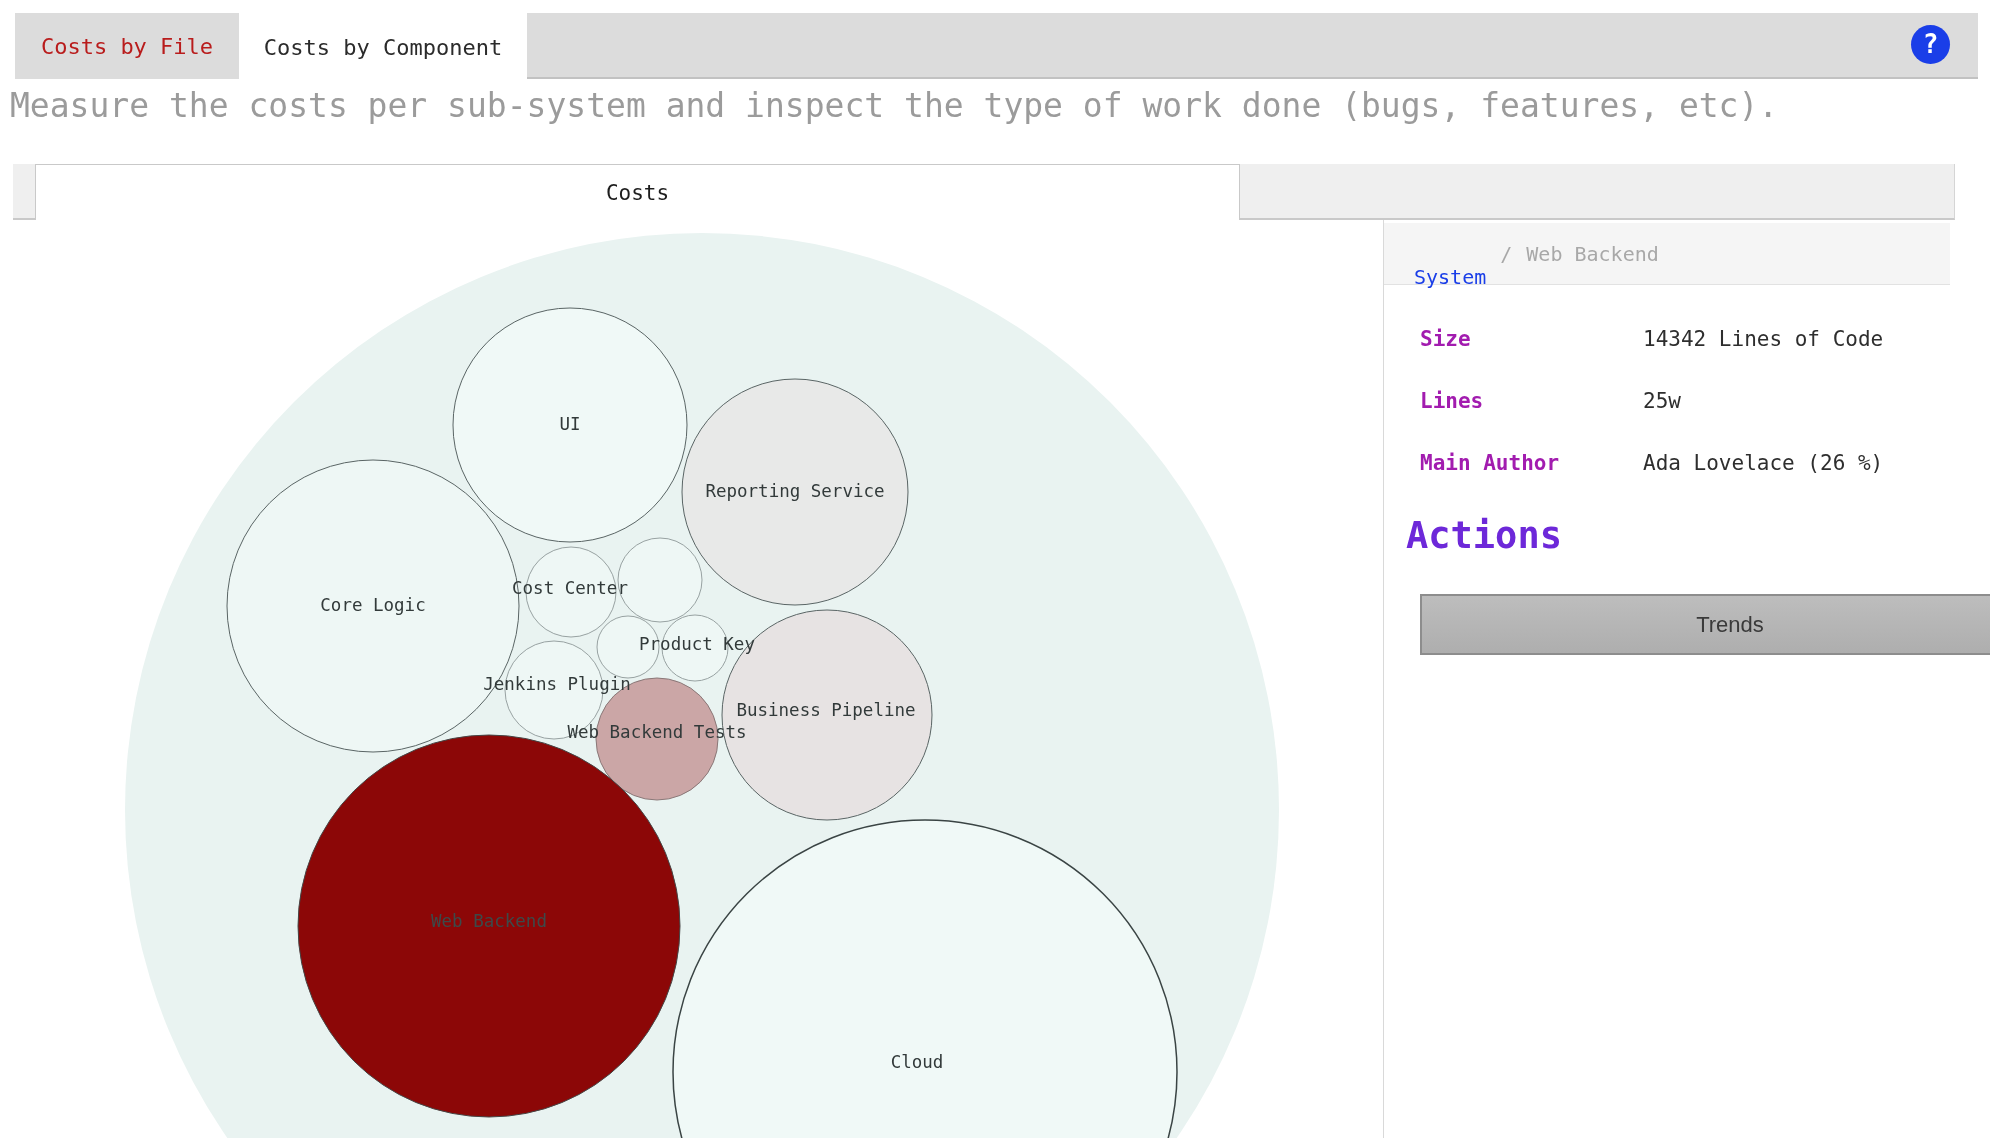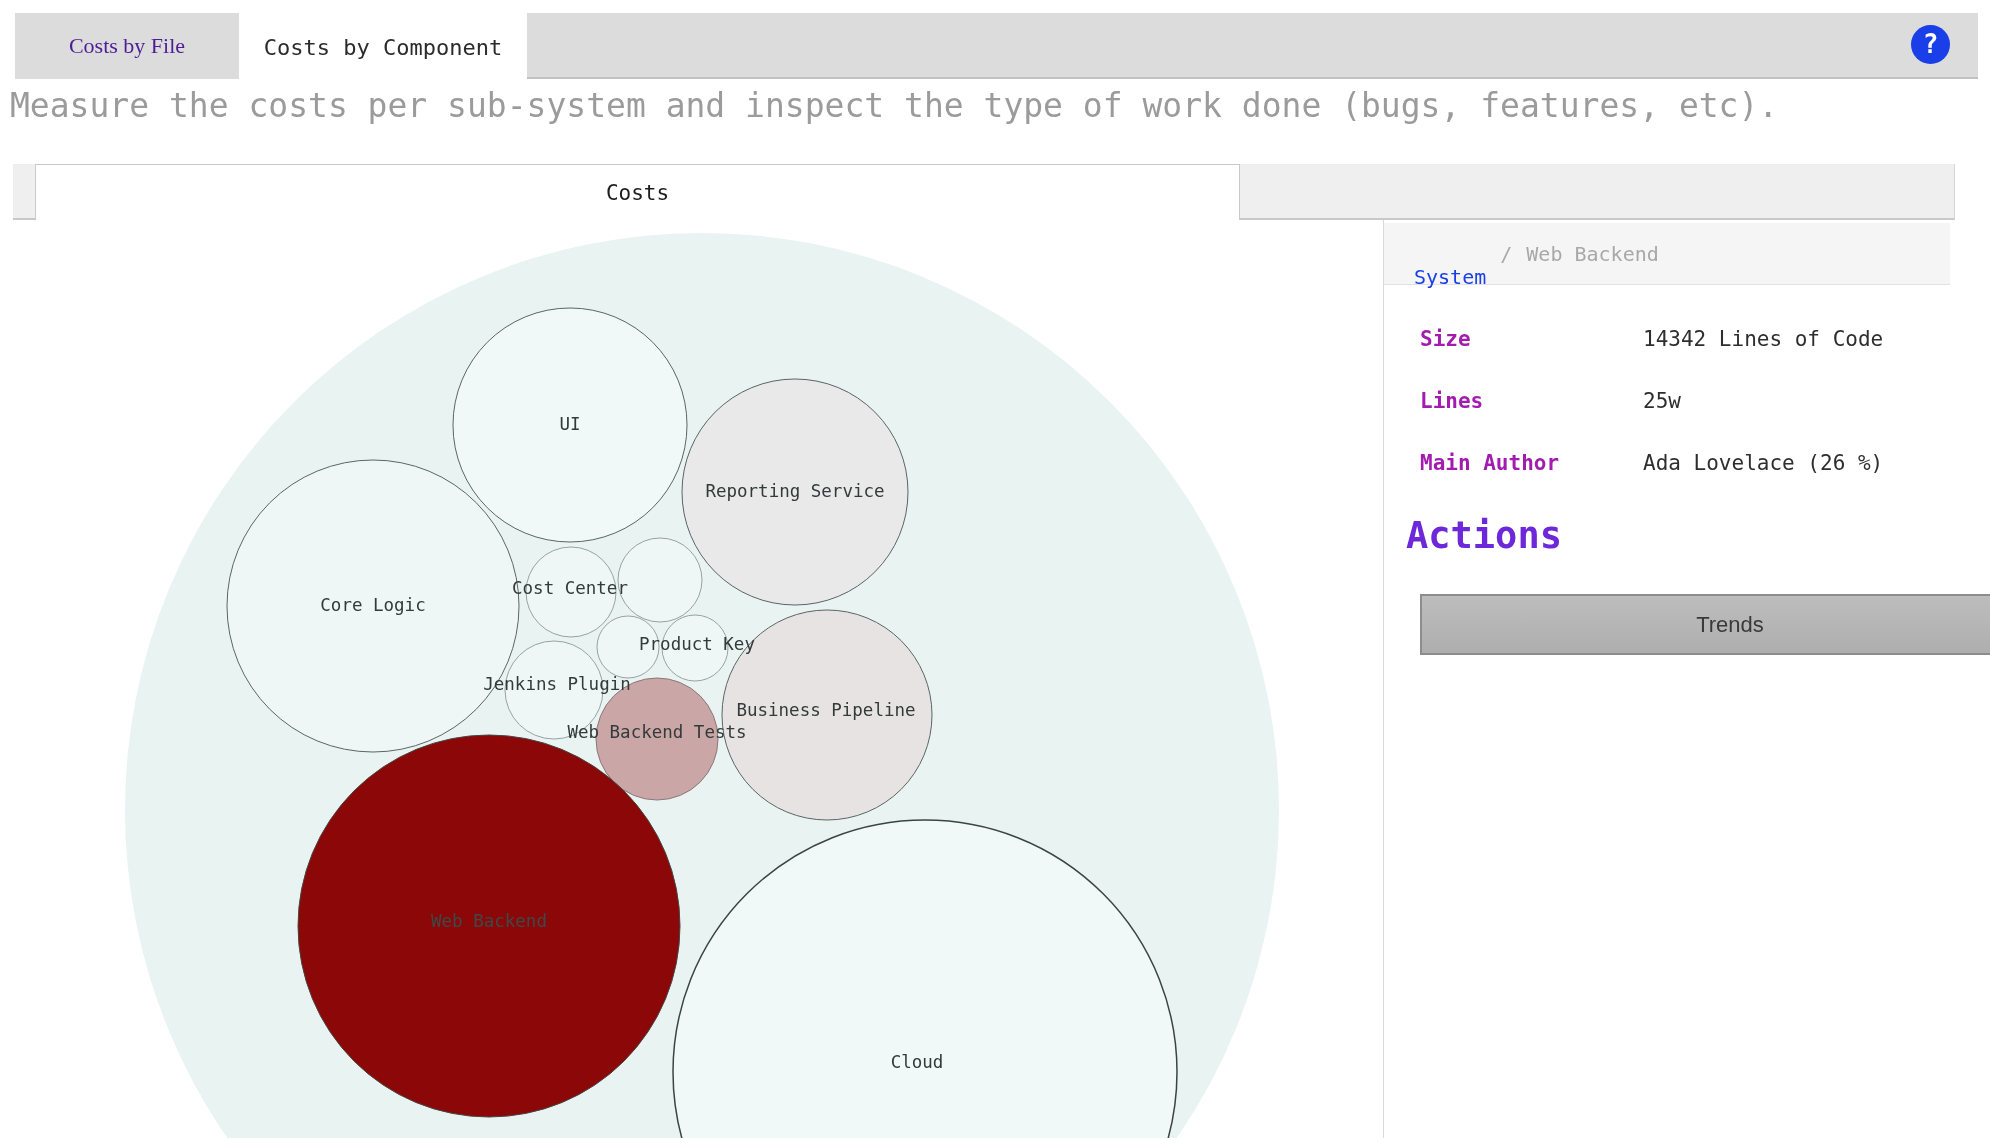--- a/index.html
+++ b/index.html
@@ -13,21 +13,21 @@
   
   .top-strip {
     position:absolute; left:15px; top:13px; width:1963px; height:66px;
     background:#dcdcdc; border-bottom:2px solid #c2c2c2;
   }
   .top-tab {
     position:absolute; top:13px; height:66px;
     display:flex; align-items:center; justify-content:center;
     font-size:22px; cursor:pointer;
   }
-  .tab-file { left:15px; width:224px; color:#4c1d95; background:#dcdcdc;font-family:Liberation Serif, serif; }
+  .tab-file { left:15px; width:224px; color:#b91c1c; background:#dcdcdc; }
   .tab-component { left:239px; width:288px; height:68px; background:#ffffff; color:#2b2b2b; }
   .help-btn {
     position:absolute; left:1911px; top:25px; width:39px; height:39px;
     border-radius:50%; background:#1a3ee8; color:#ffffff;
     font-size:26px; font-weight:bold; text-align:center; line-height:39px;
     cursor:pointer;
   }
   .subtitle {
     position:absolute; left:10px; top:86px;
     font-size:33px; color:#9b9b9b; white-space:nowrap;

